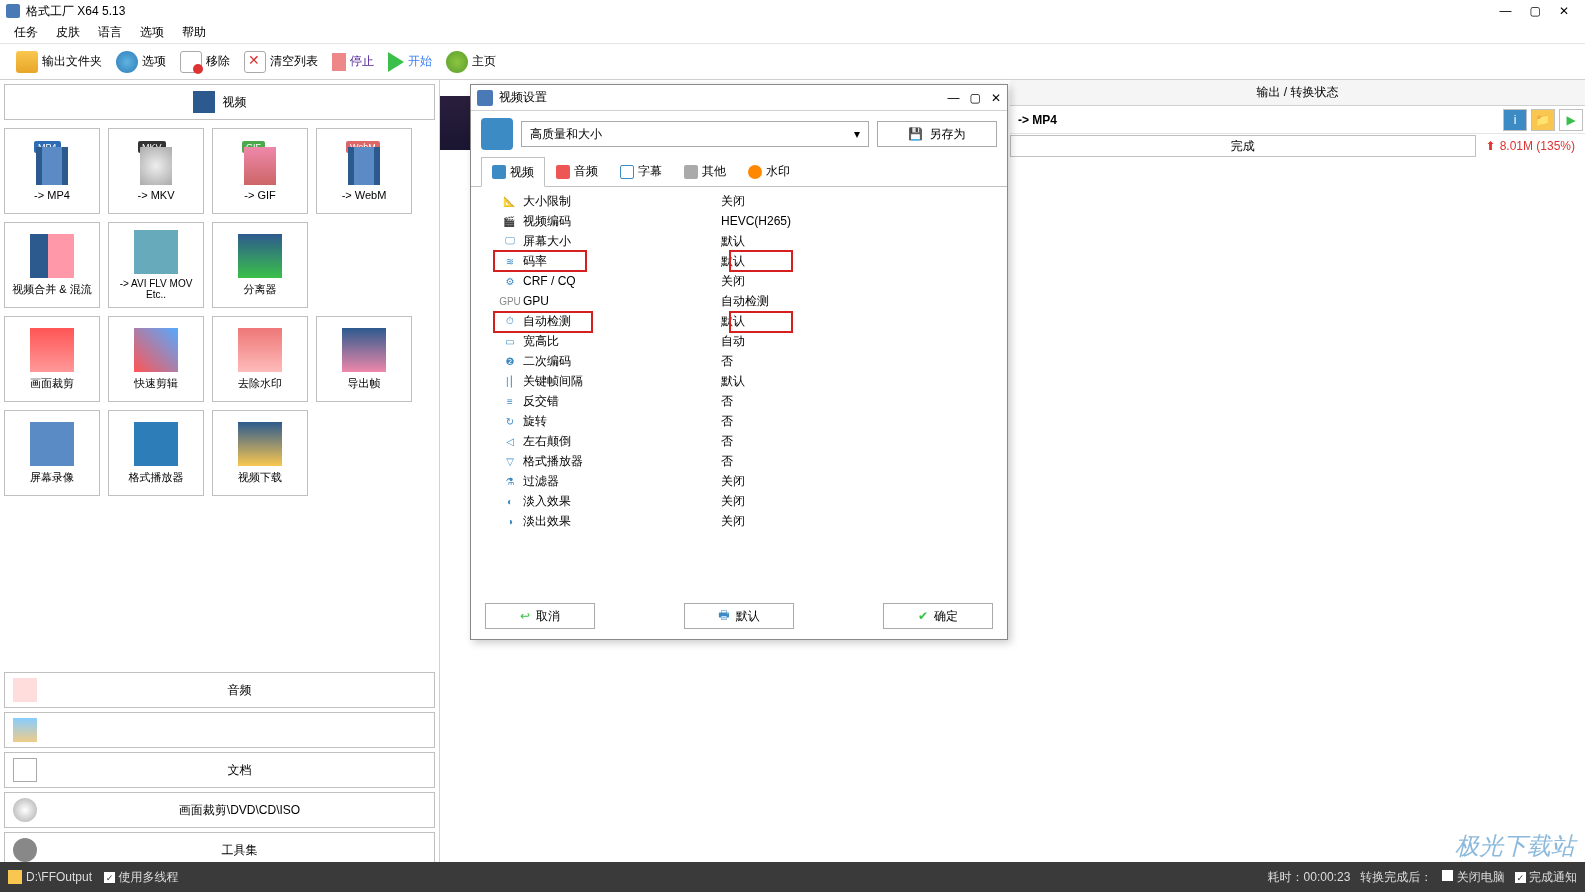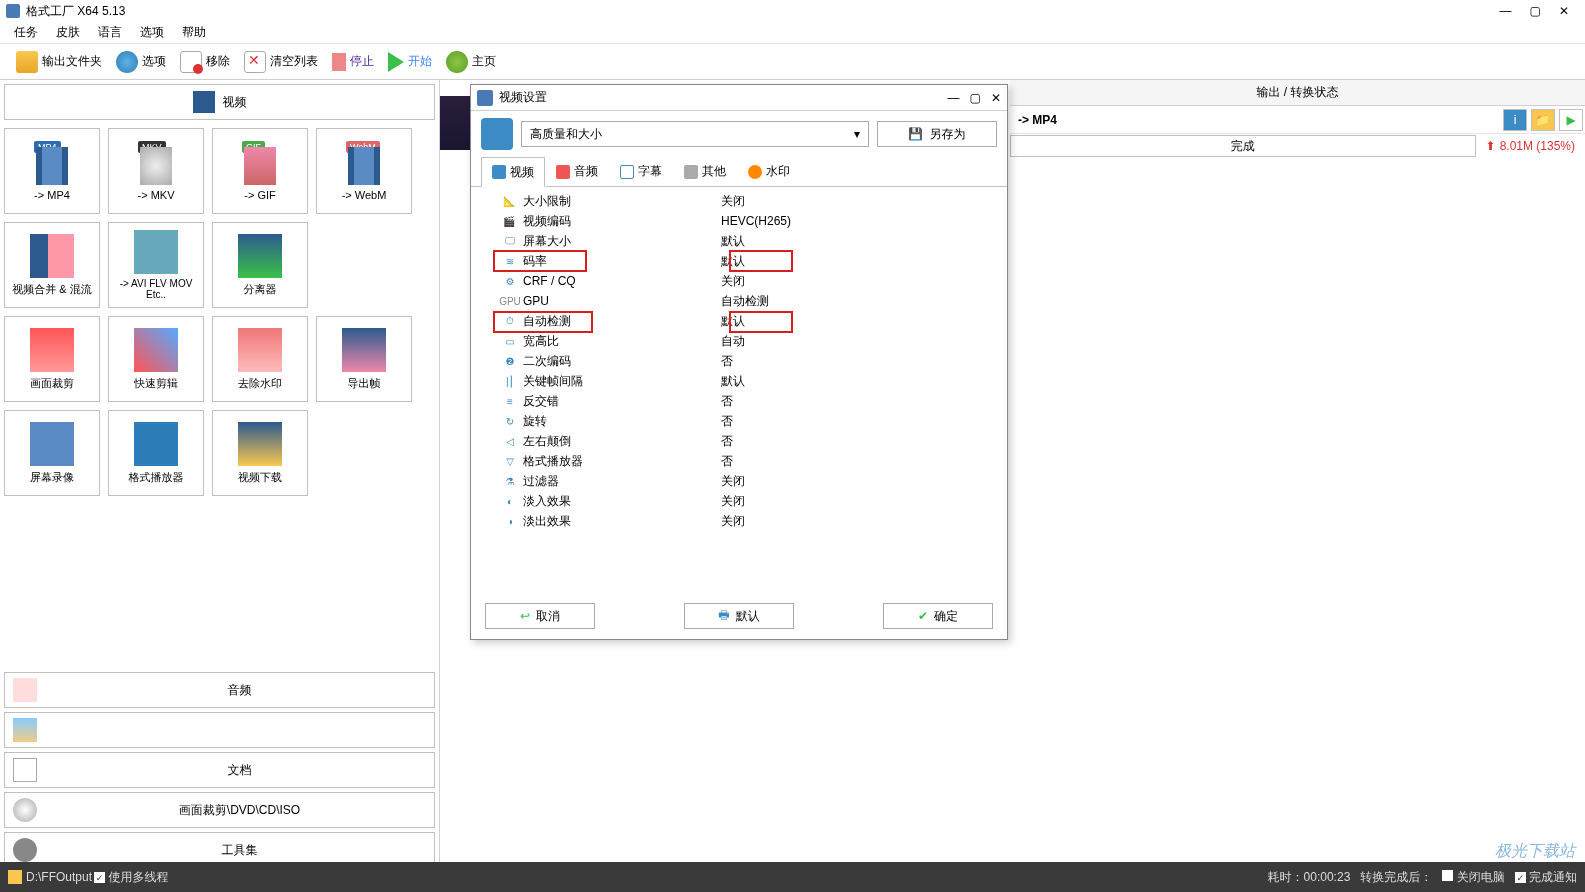--- a/index.html
+++ b/index.html
@@ -61,21 +61,21 @@
 .setting-icon{width:14px;height:14px;display:flex;align-items:center;justify-content:center;font-size:10px}
 .setting-value{flex:1}
 .highlight-red{border:2.5px solid #d62020;position:absolute;pointer-events:none}
 .dlg-buttons{position:absolute;bottom:10px;left:0;right:0;display:flex;justify-content:space-between;padding:0 14px}
 .dlg-btn{width:110px;height:26px;border:1px solid #aaa;display:flex;align-items:center;justify-content:center;gap:6px;cursor:pointer;background:#fff}
 .statusbar{position:absolute;bottom:0;left:0;right:0;height:22px;background:#3a3a3a;color:#ddd;display:flex;align-items:center;padding:15px 8px;font-size:11px}
 .status-folder{width:14px;height:14px;background:#f9c74f;margin-right:4px}
 .status-right{margin-left:auto;display:flex;align-items:center;gap:10px}
 .chk{width:11px;height:11px;background:#fff;display:inline-flex;align-items:center;justify-content:center;font-size:9px;color:#333}
 .video-thumb{position:absolute;left:440px;top:96px;width:30px;height:54px;background:linear-gradient(#2a1f3d,#1a1530)}
-.watermark{position:absolute;right:10px;bottom:30px;font-size:16px;color:#3d8bc5;font-style:italic;opacity:.6}
+.watermark{position:absolute;right:10px;bottom:30px;font-size:24px;color:#3d8bc5;font-style:italic;opacity:.6}
 </style>
 </head>
 <body>
 
 <div class="titlebar">
   <div class="titlebar-icon"></div>
   <span>格式工厂 X64 5.13</span>
   <div class="win-controls">
     <span>—</span>
     <span>▢</span>
@@ -425,21 +425,21 @@
     <div class="dlg-btn">
         <span style="color:#3ac04a">✔</span>
         <span>确定</span>
       </div>
   </div>
 </div>
 
 <div class="statusbar">
   <div class="status-folder"></div>
   <span>D:\FFOutput</span>
-  <span style="margin-left:2px"><span class="chk">✓</span> <span>使用多线程</span></span>
+  <span style="margin-left:12px"><span class="chk">✓</span> <span>使用多线程</span></span>
   <div class="status-right">
     <span>耗时：00:00:23</span>
     <span>转换完成后：</span>
     <span><span class="chk"></span> <span>关闭电脑</span></span>
     <span><span class="chk">✓</span> <span>完成通知</span></span>
   </div>
 </div>
 
 <div class="watermark">极光下载站</div>
 

